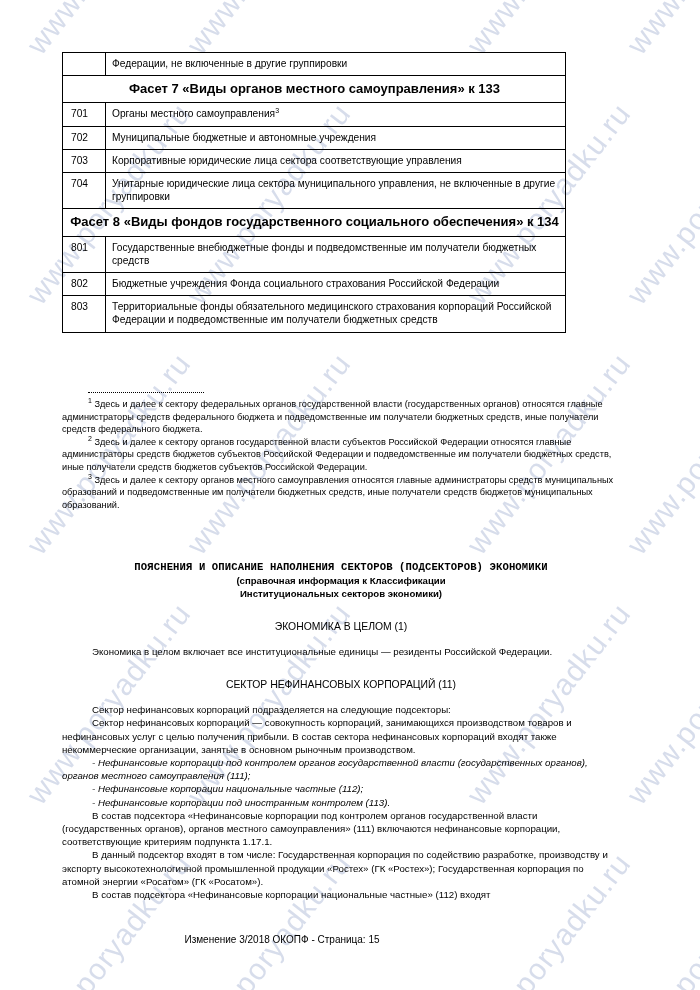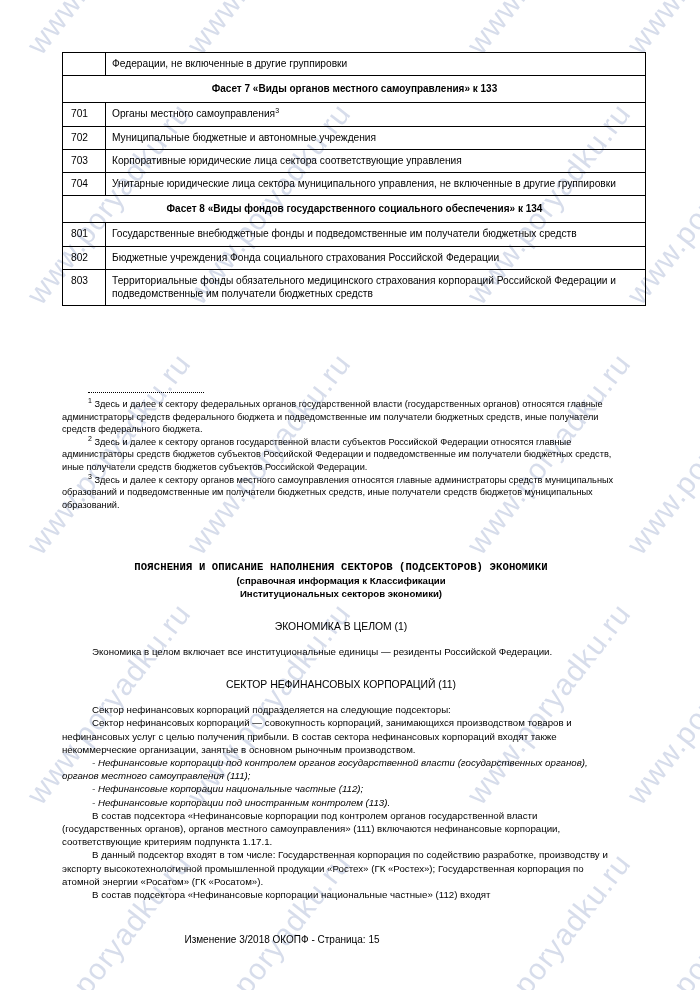--- a/index.html
+++ b/index.html
@@ -45,40 +45,40 @@
     left: 0; top: 0;
     width: 700px; height: 990px;
     z-index: 10;
   }
 
   
   .facet-table {
     position: absolute;
     left: 62px;
     top: 52px;
-    width: 584px;
+    width: 504px;
     border-collapse: collapse;
     table-layout: fixed;
   }
   .facet-table td {
     border: 1px solid #000000;
     vertical-align: top;
     font-size: 10.2px;
     line-height: 13.2px;
     padding: 4px 6px 5px 6px;
   }
   .facet-table td.code {
     width: 43px;
     text-align: left;
     padding-left: 8px;
   }
   .facet-table td.facet-head {
     text-align: center;
     font-weight: bold;
-    font-size: 10px;
+    font-size: 13px;
     padding: 6px 6px 7px 7px;
   }
   sup {
     font-size: 7px;
     vertical-align: super;
     line-height: 0;
   }
 
   
   .fn-rule {

